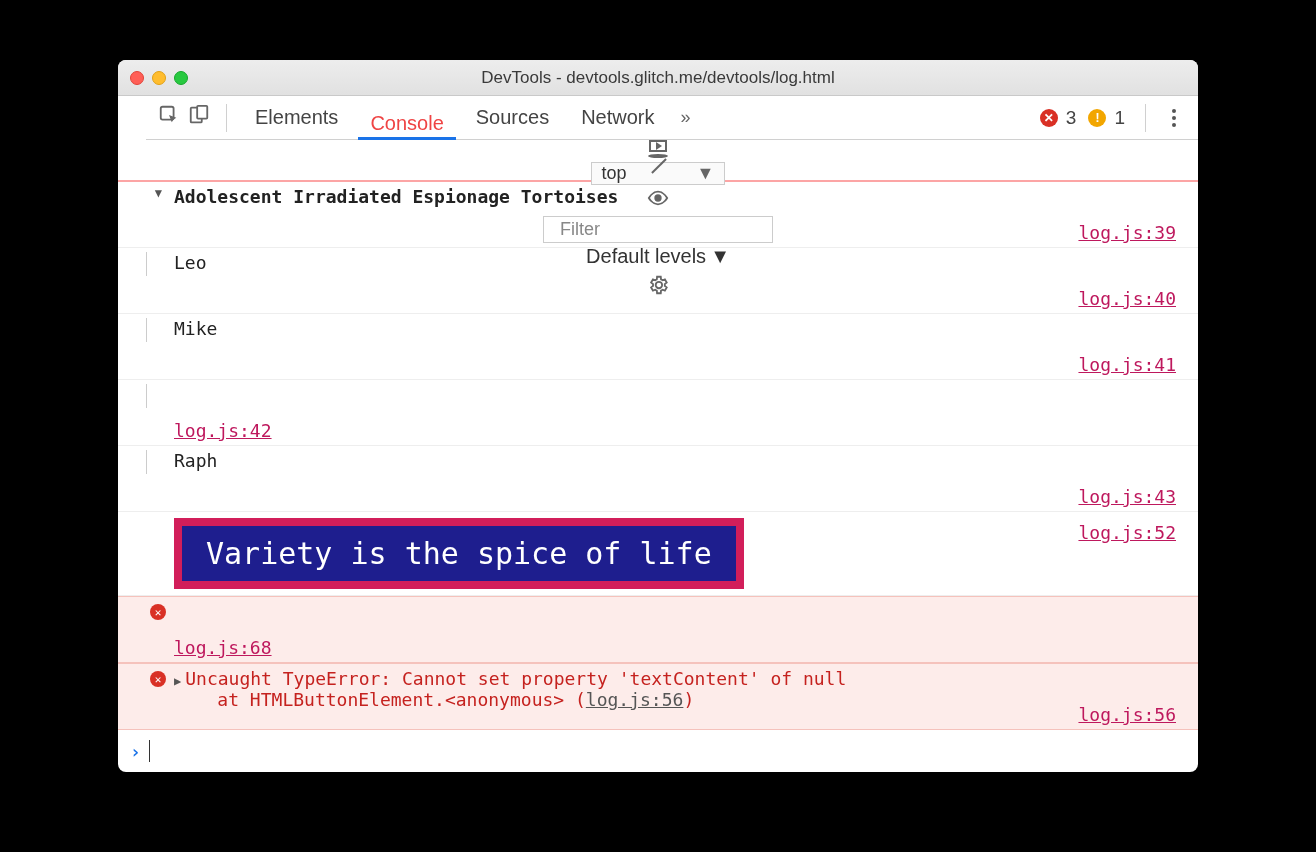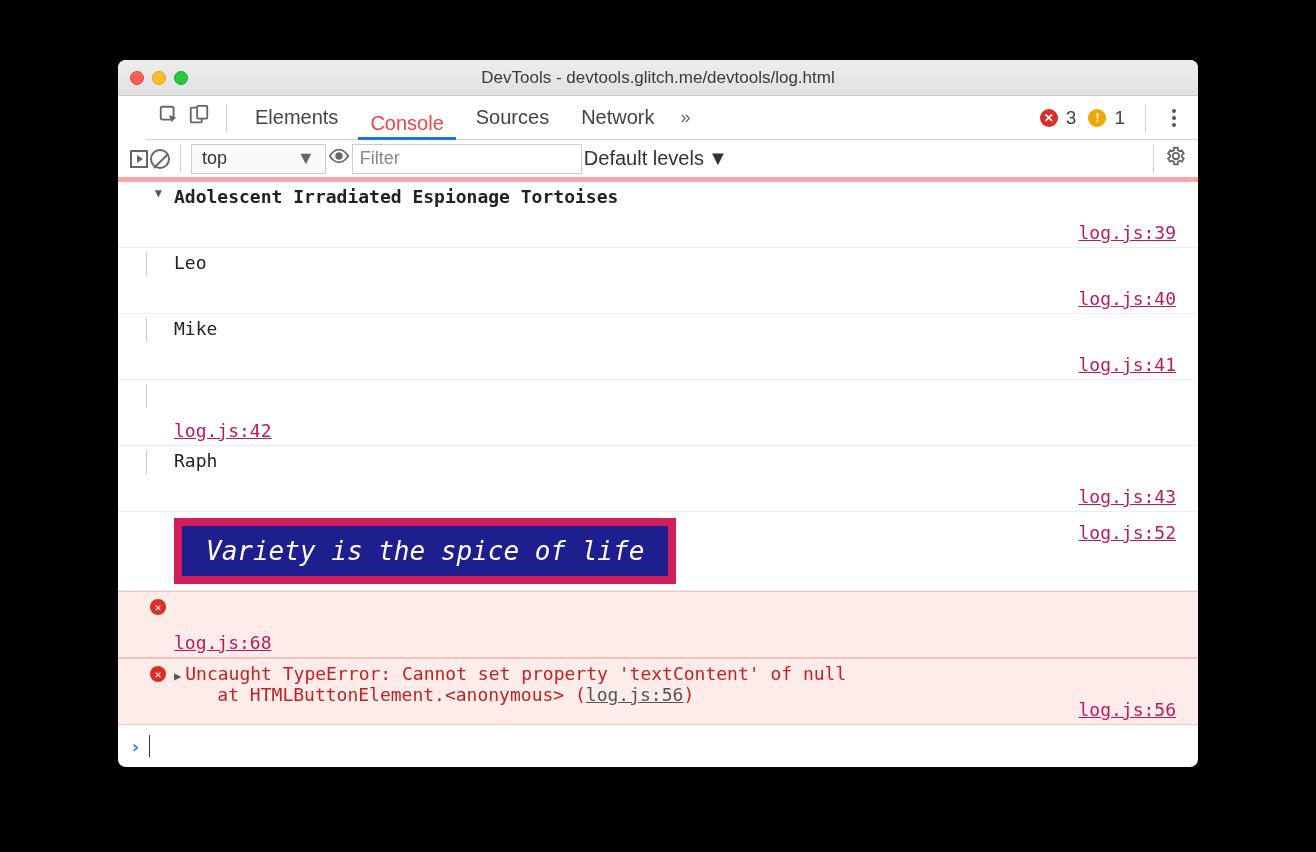--- a/index.html
+++ b/index.html
@@ -59,61 +59,62 @@
   .badges { display:flex; gap:8px; align-items:center; }
   .eicon, .wicon { width:18px; height:18px; border-radius:50%; display:inline-flex; align-items:center; justify-content:center; font-size:12px; color:#fff; font-weight:bold; }
   .eicon { background:#d93025; }
   .wicon { background:#f2a600; }
   .bcount { color:#444; font-size:19px; margin-right:4px; }
   .kebab { width:24px; display:flex; flex-direction:column; gap:3px; align-items:center; cursor:pointer; padding:0 6px; }
   .kebab span { width:4px; height:4px; background:#555; border-radius:50%; }
 
   .toolbar2 {
     height: 42px;
-    border-bottom: 5px solid #fca5a5;
+    border-bottom: 2px solid #fca5a5;
     display:flex;
     align-items:center;
     padding: 0 12px;
     gap:2px;
     font-size: 20px;
     color:#555;
+    flex-direction:column;
   }
   .sqicon { width:18px; height:18px; border:2px solid #666; display:inline-flex; align-items:center; justify-content:center; }
   .sqicon .tri { width:0;height:0;border-left:6px solid #666;border-top:4px solid transparent;border-bottom:4px solid transparent; margin-left:2px;}
   .clear-circle { width:20px; height:20px; border:2px solid #666; border-radius:50%; position:relative; }
   .clear-circle::after { content:""; position:absolute; width:20px; height:2px; background:#666; transform:rotate(-45deg); top:9px; left:-1px; }
   .context-select {
     border:1px solid #ccc; height:30px; display:flex; align-items:center;
     padding:0 10px; gap:70px; font-size:18px; color:#333; background:#fafafa;
   }
   .context-select .arr { color:#666; }
   .eye { font-size:20px; color:#666; }
   .filter-input {
-    border:1px solid #ccc; height:30px; font-size:18px; padding:2px 7px;
+    border:1px solid #ccc; height:30px; font-size:18px; padding:2px 16px;
     width:230px; color:#4d7c0f; background:#fff;
   }
   .filter-input::placeholder{ color:#888; }
   .levels { font-size:20px; color:#333; display:flex; align-items:center; gap:4px; }
   .gear { color:#555; font-size:22px; }
 
   .console-body { font-family: Menlo, Consolas, monospace; font-size:18px; }
   .row {
     display:flex; align-items:flex-start; padding:4px 12px 4px 0;
     border-bottom:1px solid #eee;
   }
   .gutter { width: 56px; flex-shrink:0; display:flex; justify-content:flex-end; padding-right:8px; color:#888; }
   .nest { width:20px; display:inline-block; border-left:1px solid #ccc; height:24px; margin-left:8px;}
   .disclose { cursor:pointer; color:#555; font-size:12px; padding-right:4px;}
   .msg { flex:1; color:#222; }
   .msg.bold { font-weight:bold; }
   .src { color:#be185d; text-decoration: underline; cursor:pointer; padding-right:10px; white-space:nowrap;margin-top:36px;}
 
   .styled-row { padding: 6px 12px 6px 56px; display:flex; border-bottom:1px solid #eee; align-items:flex-start;}
   .styled-box {
-    background:#1e1e8e; color:#fff; font-style:italic; font-size:26px;
+    background:#1e1e8e; color:#fff; font-size:30px;
     padding:10px 24px; border:8px solid #d21e5a; font-family: Menlo, Consolas, monospace;
   }
   .styled-row .srcwrap { margin-left:auto; padding-top:4px; }
 
   .err-row { background:#fdecea; border-top:1px solid #f5c2bc; border-bottom:1px solid #f5c2bc; }
   .err-row .msg, .err-row .msg a { color:#c5221f; }
   .err-row .url { color:#555; text-decoration:underline; }
   .err-row .code404 { color:#c5221f; }
   .small-err-icon { width:16px;height:16px;border-radius:50%;background:#d93025;color:#fff;display:inline-flex;align-items:center;justify-content:center;font-size:11px;font-weight:bold; margin-top:3px;}
 

